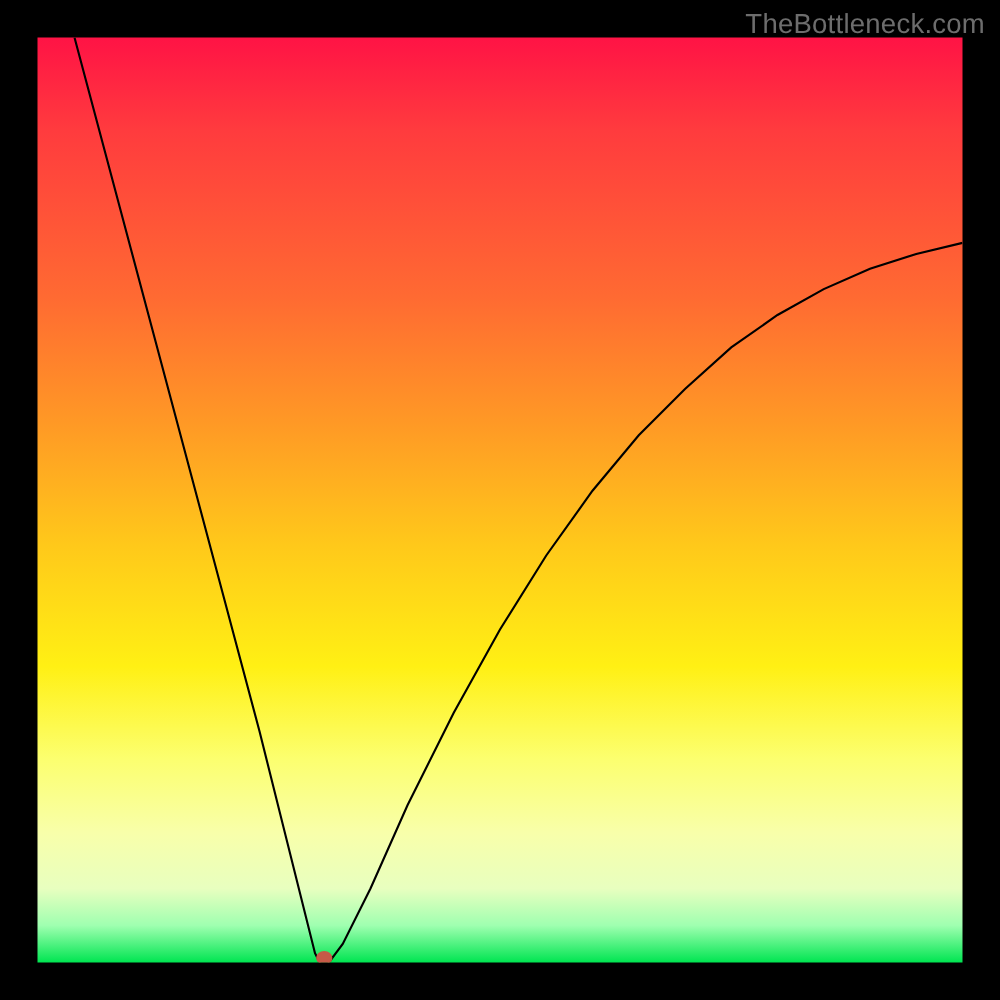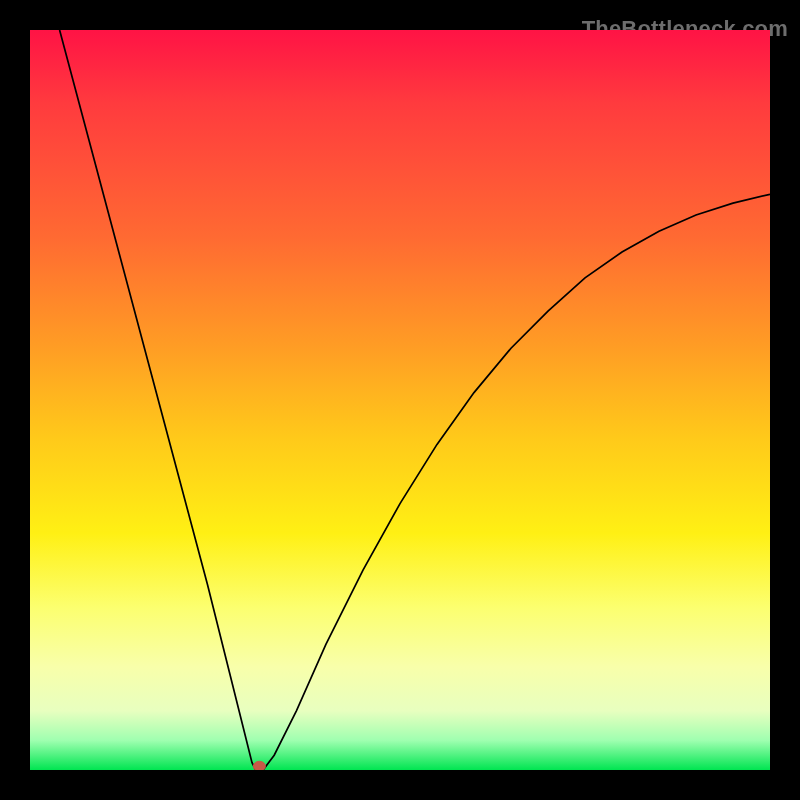--- a/index.html
+++ b/index.html
@@ -5,25 +5,25 @@
   * { margin: 0; padding: 0; box-sizing: border-box; }
   html, body { width: 800px; height: 800px; overflow: hidden; }
   .outer {
     width: 800px;
     height: 800px;
     background: #000000;
     position: relative;
   }
   .watermark {
     position: absolute;
-    top: 16px;
+    top: 6px;
     right: 12px;
     font-family: Arial, Helvetica, sans-serif;
     font-size: 22px;
-    font-weight: 700;
+    font-weight: 400;
     color: #6d6d6d;
     letter-spacing: 0.2px;
   }
   .plot {
     position: absolute;
     top: 30px;
     left: 30px;
     width: 740px;
     height: 740px;
     

